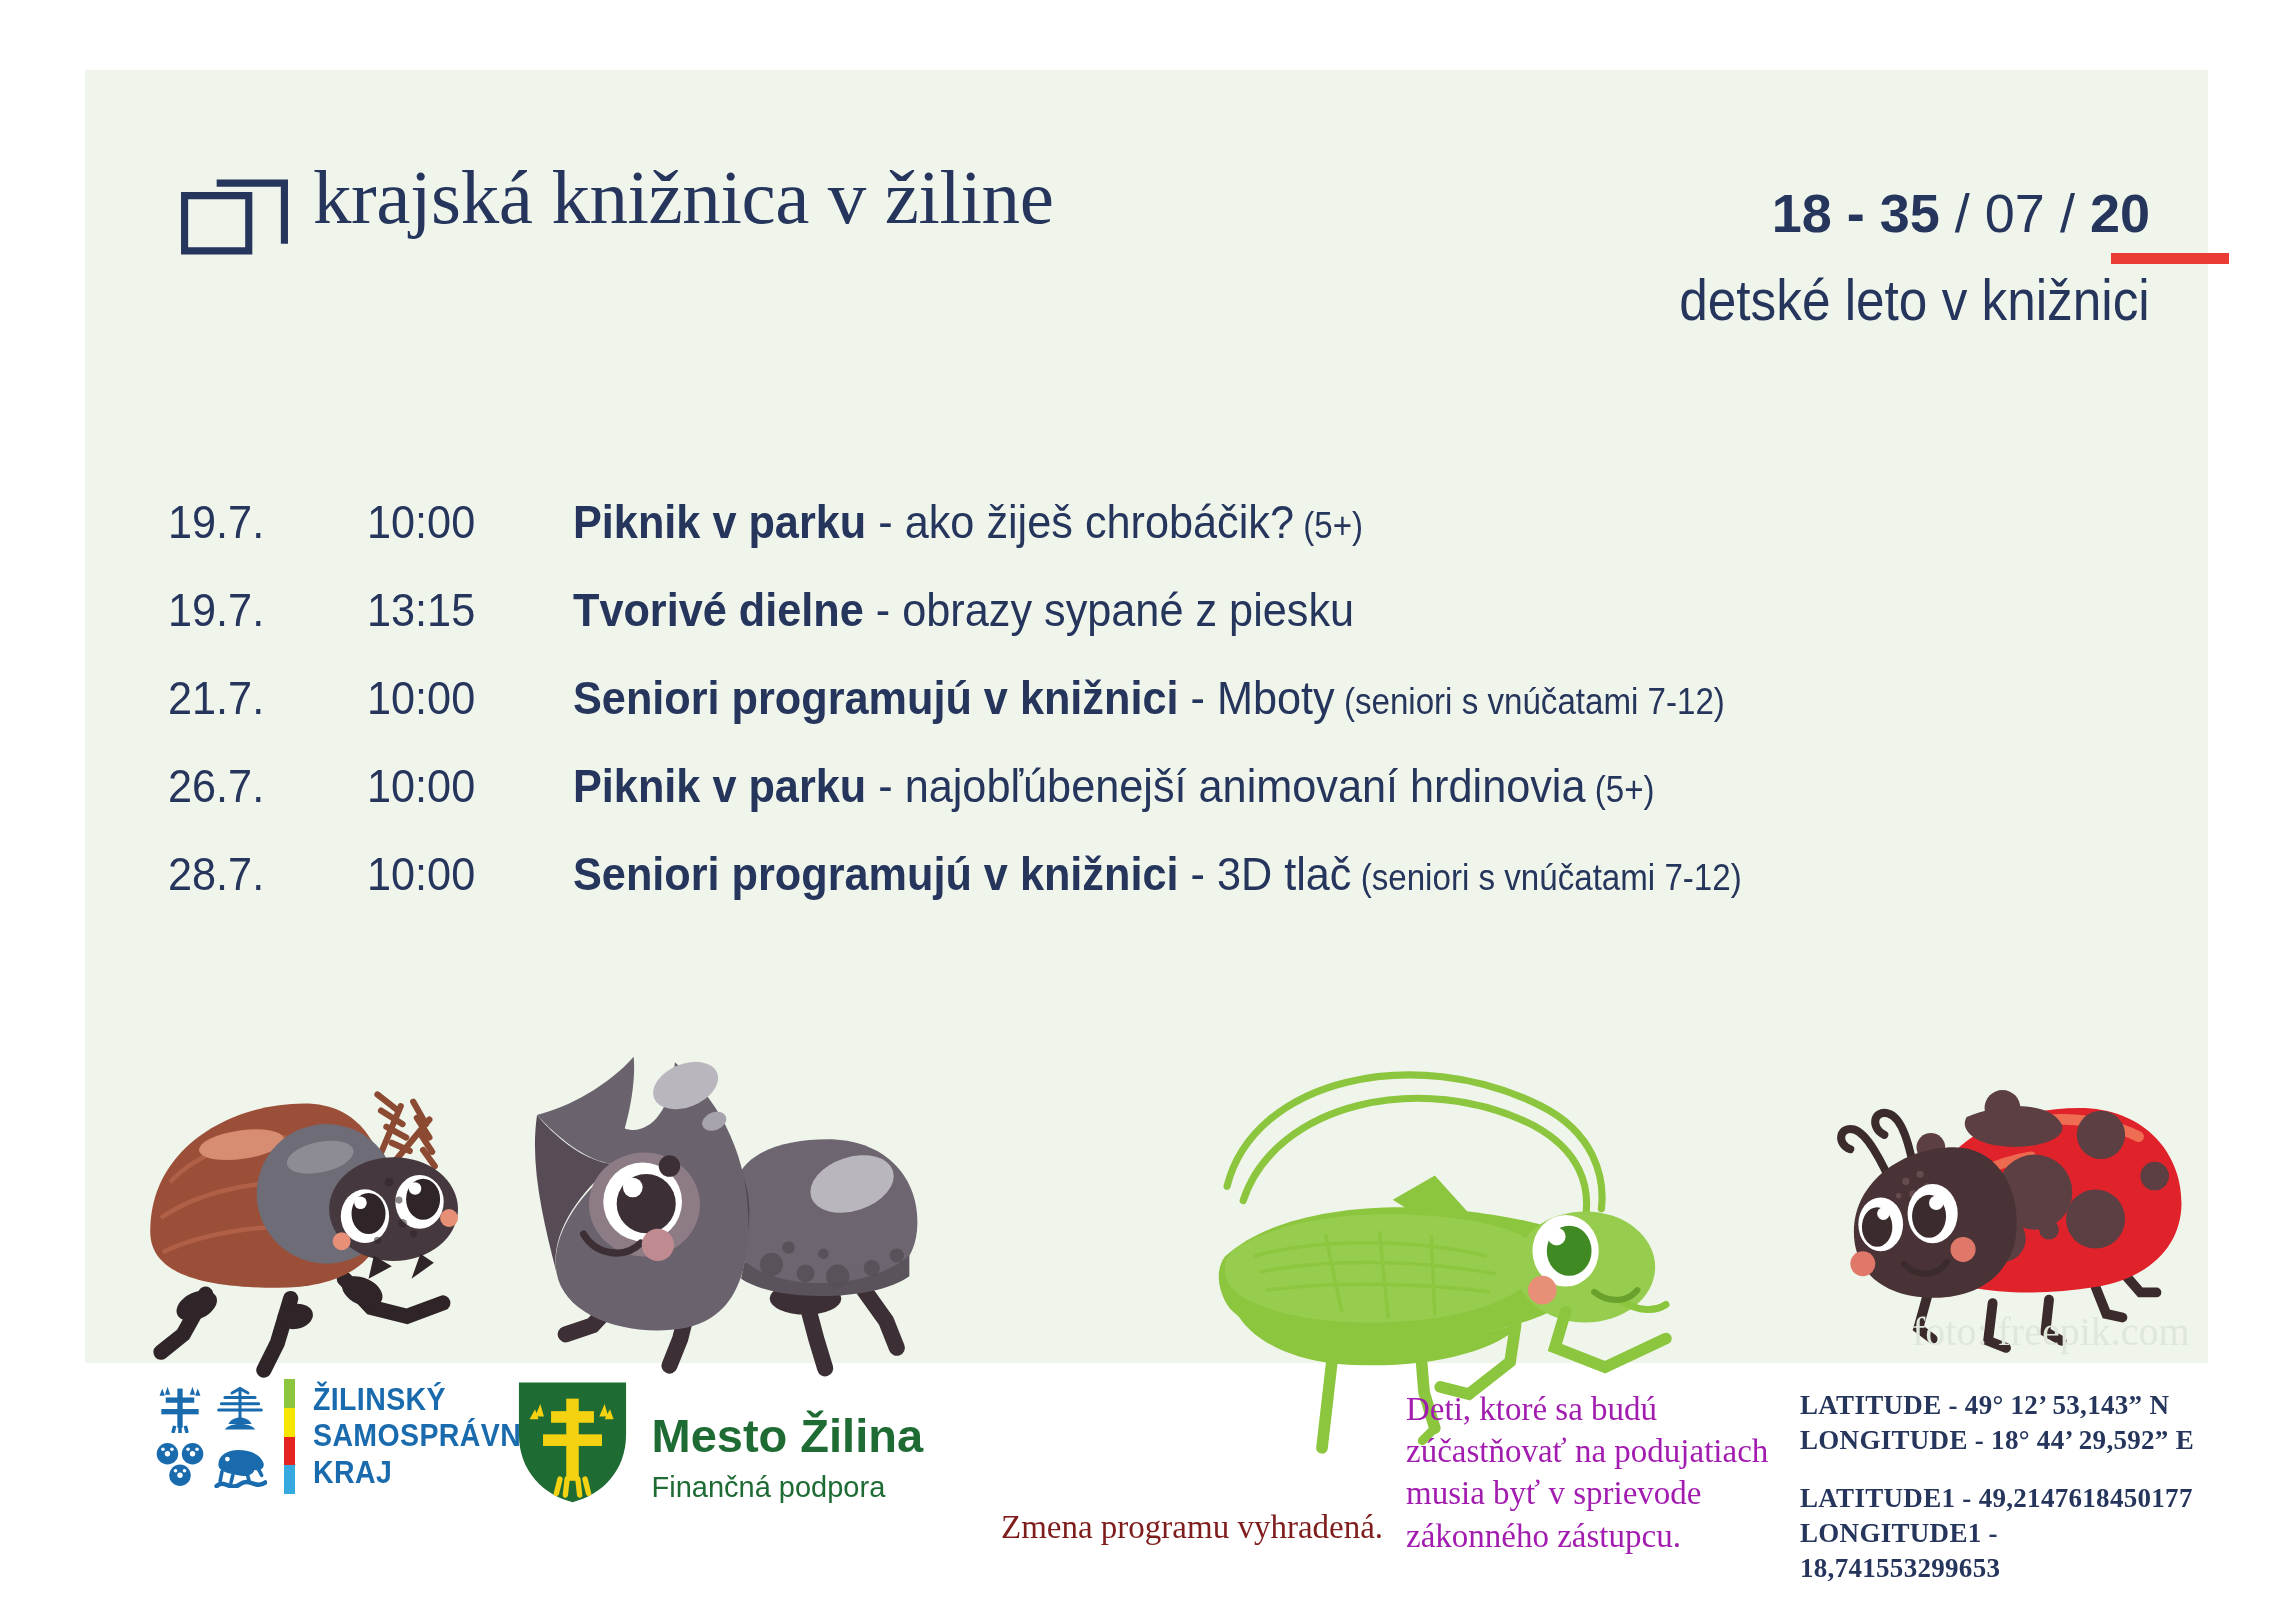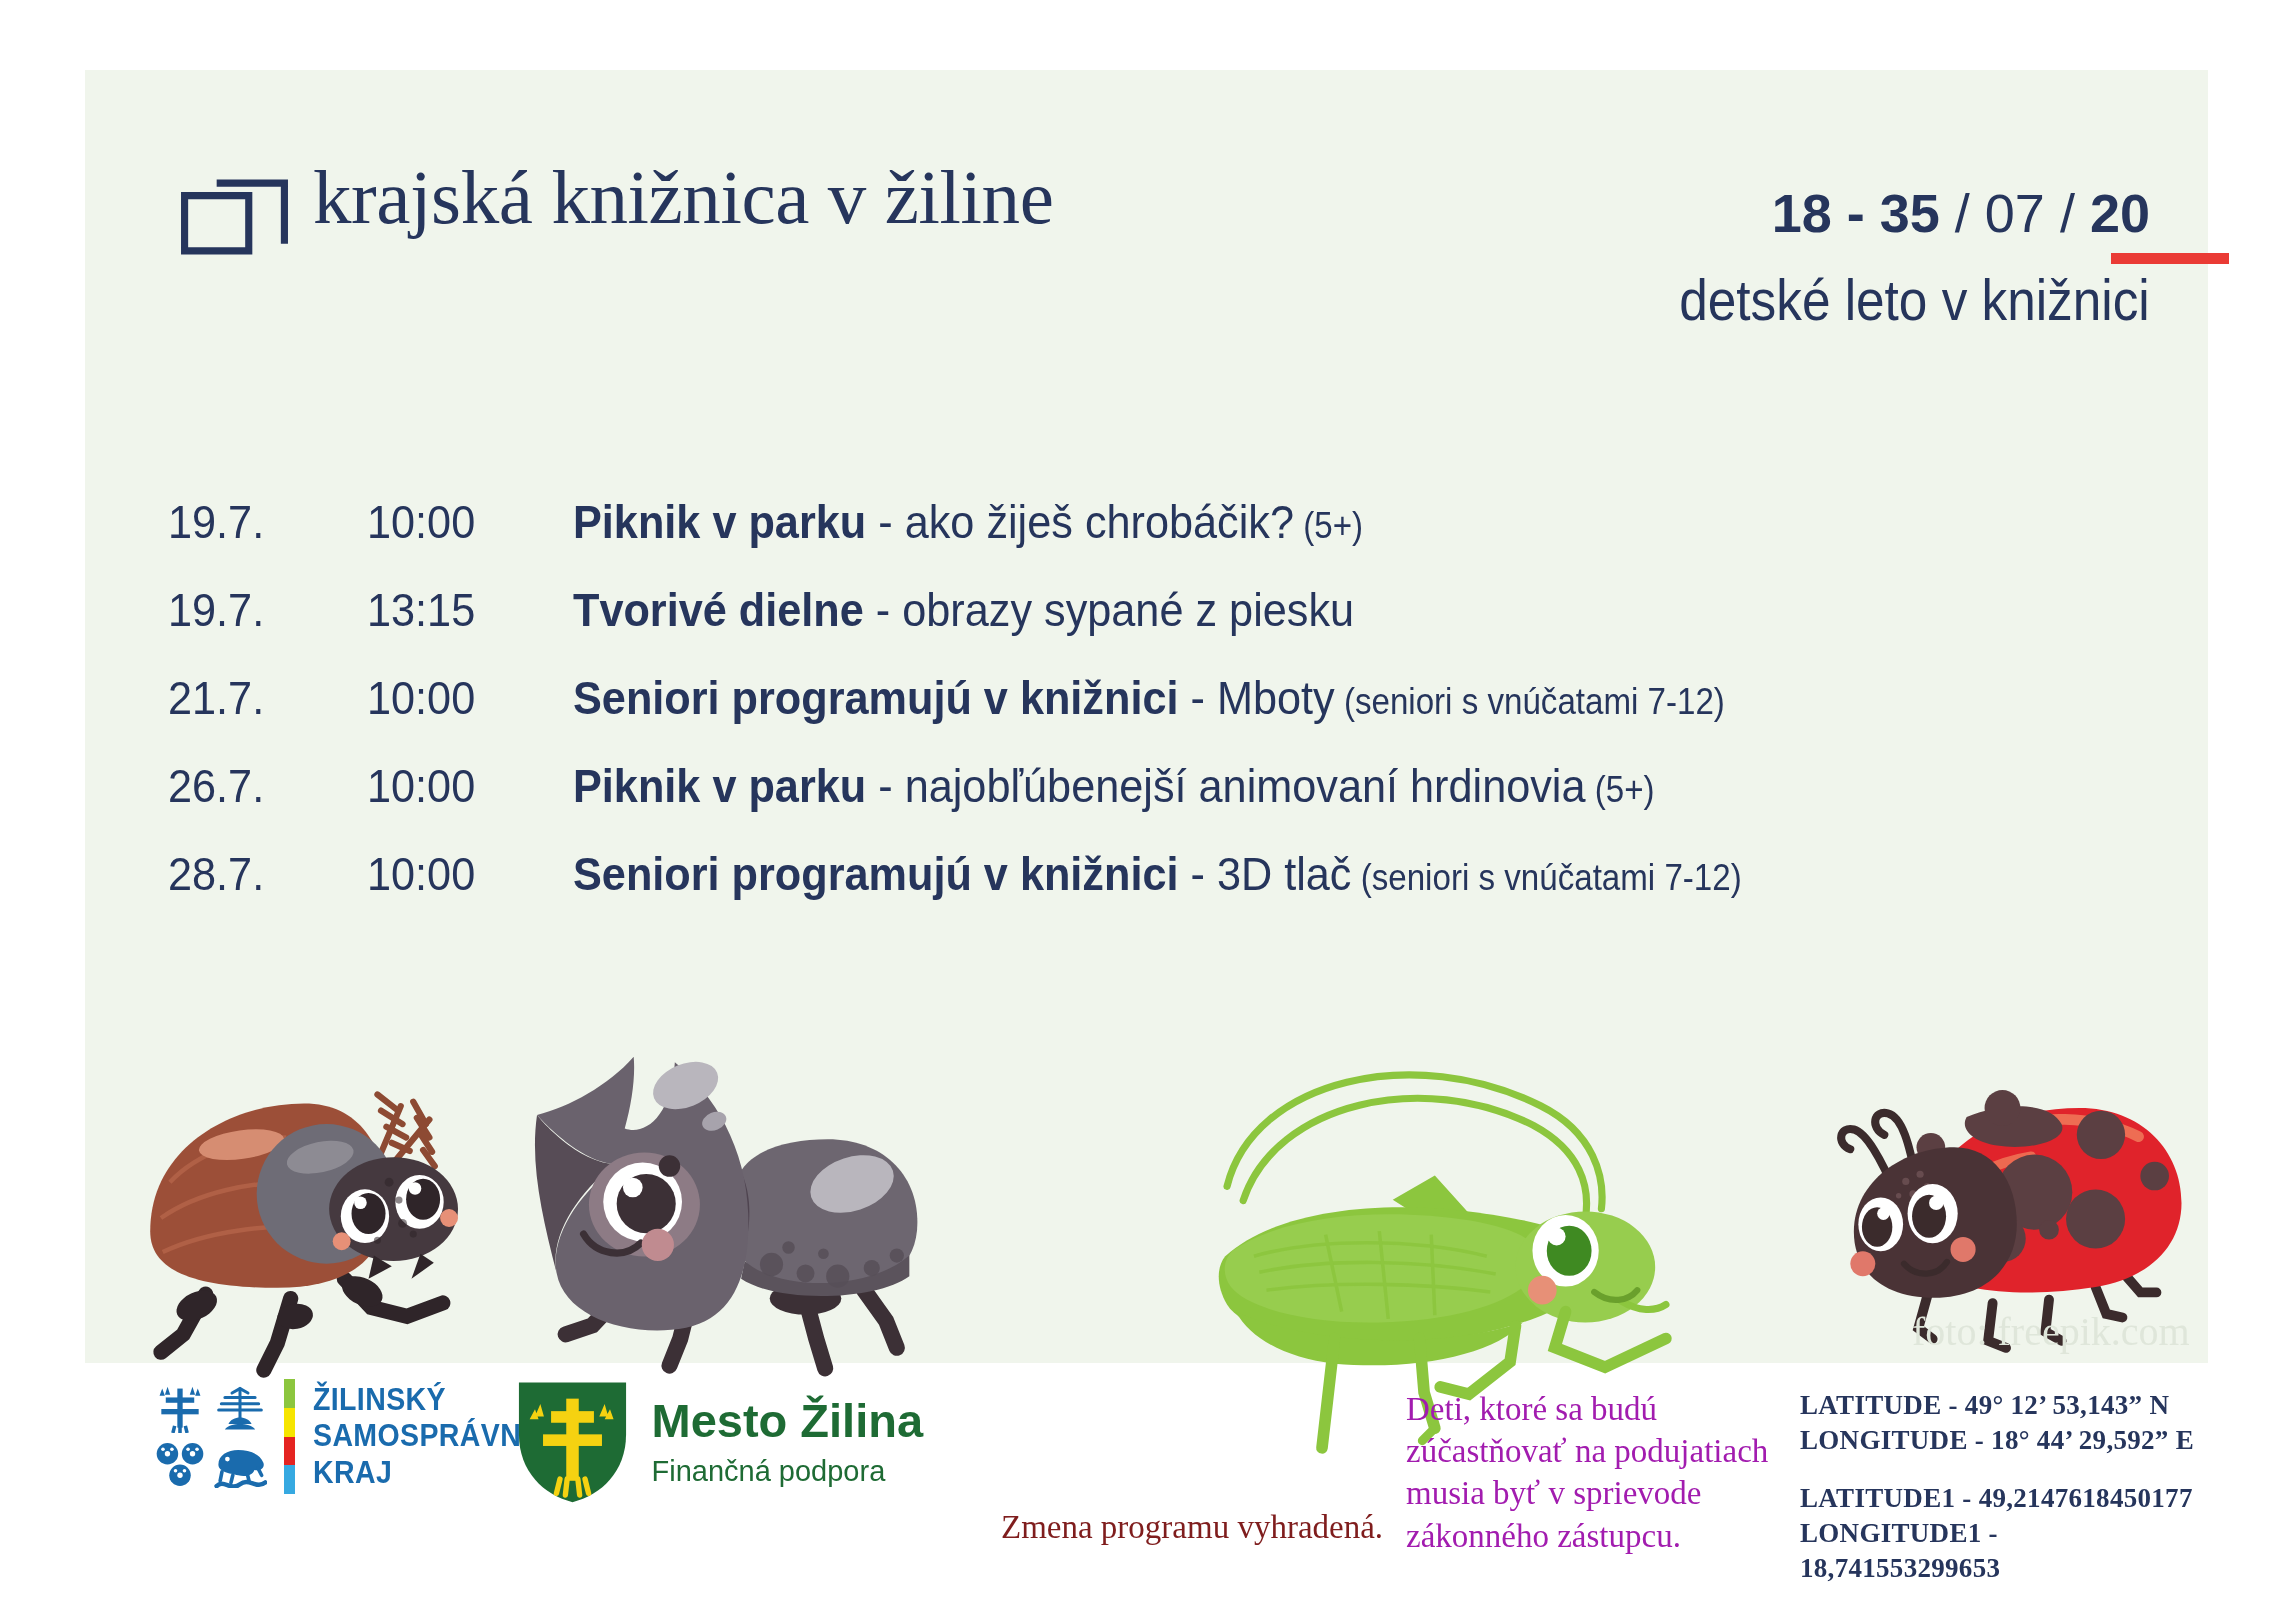--- a/index.html
+++ b/index.html
@@ -181,21 +181,21 @@
     letter-spacing: 0.4px;
     transform: scaleX(0.92);
     transform-origin: left center;
   }
 
   .zilina-logo {
     position: absolute;
     left: 515px;
     top: 1379px;
     display: flex;
-    align-items: center;
+    align-items: flex-end;
   }
   .shield { width: 115px; height: 125px; margin-right: 21.5px; }
   .shield svg { display: block; width: 100%; height: 100%; }
   .zilina-name {
     font-size: 47px;
     font-weight: bold;
     color: #1e6b34;
     line-height: 1.1;
     white-space: nowrap;
   }

